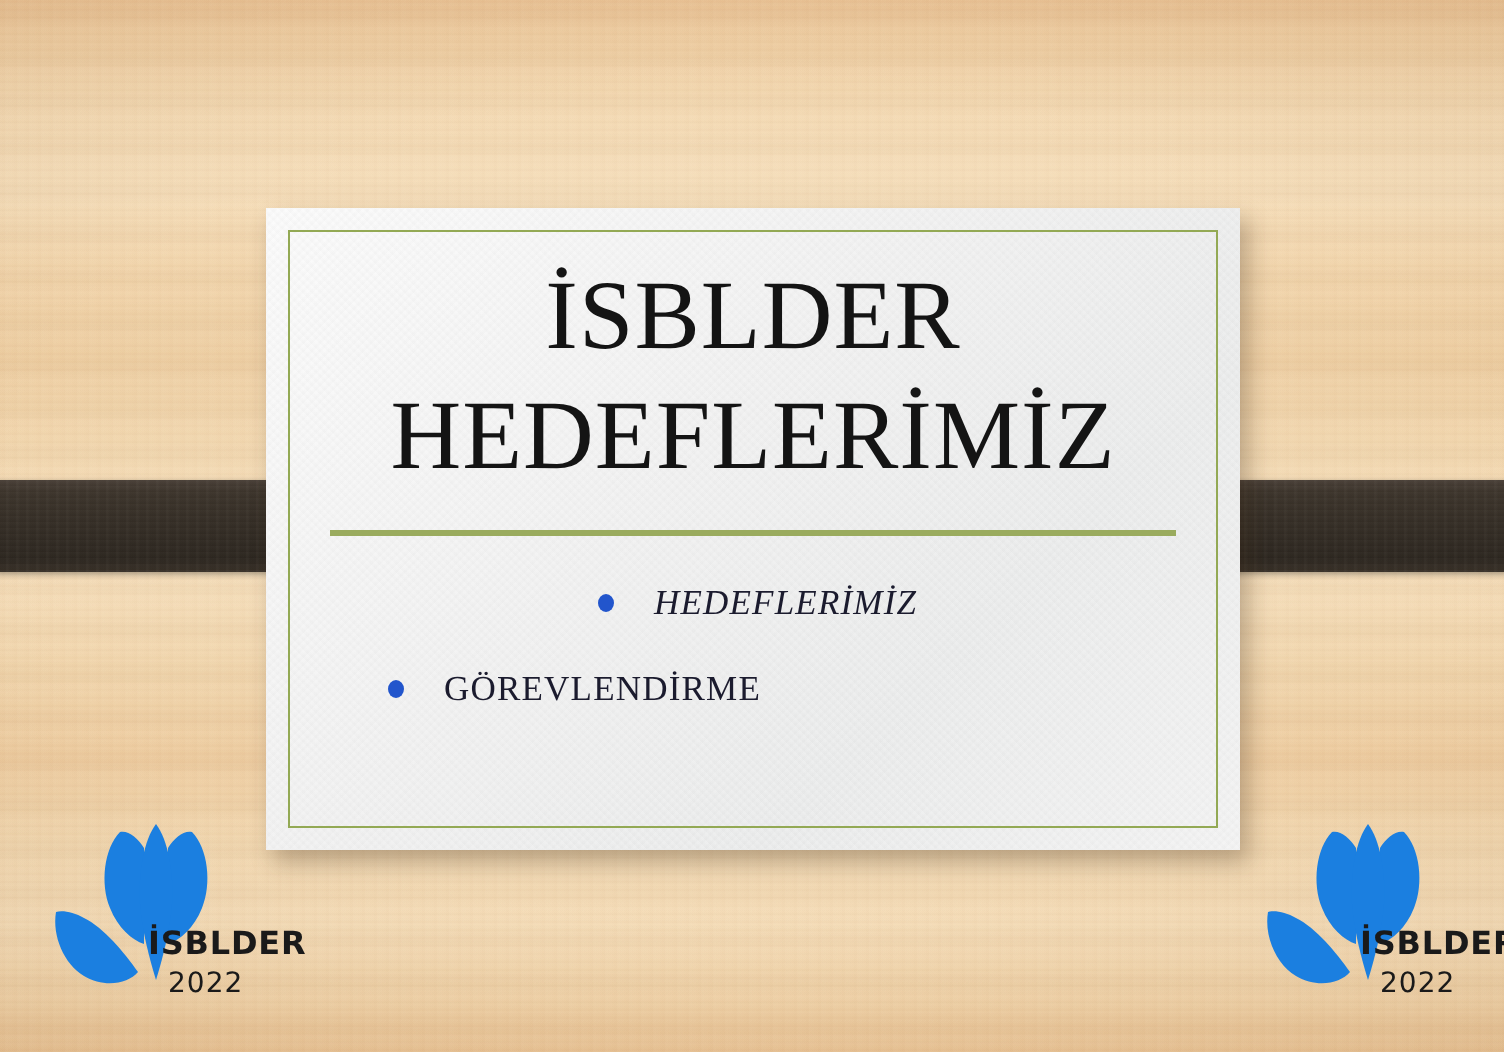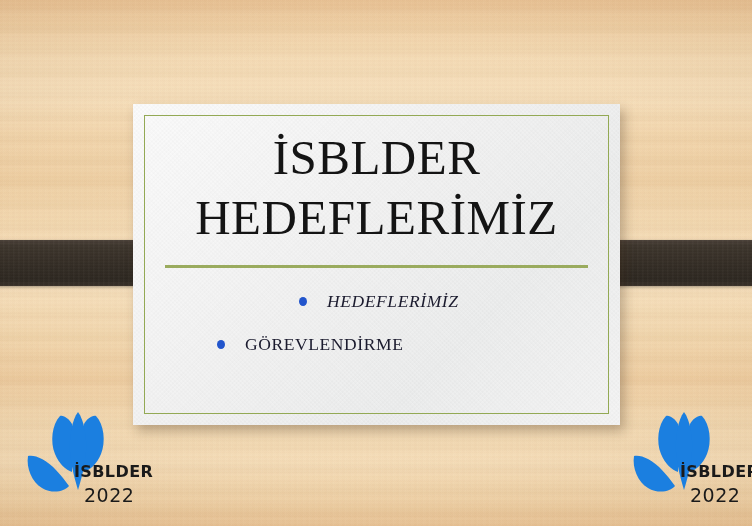--- a/index.html
+++ b/index.html
@@ -171,21 +171,21 @@
     left: 0; right: 0;
     top: 176px;
   }
   .bullet-row {
     display: flex;
     align-items: center;
     justify-content: flex-start;
     height: 43px;
   }
   .bullet-row.b0 { padding-left: 166px; font-style: italic; }
-  .bullet-row.b1 { padding-left: 84px; text-align: center; }
+  .bullet-row.b1 { padding-left: 61px; text-align: center; }
   .dot {
     width: 8px;
     height: 9px;
     border-radius: 50%;
     background: #2255cc;
     flex: 0 0 auto;
     margin-right: 20px;
   }
   .bullet-text {
     color: #1b1b2e;
@@ -214,21 +214,21 @@
     letter-spacing: 0.4px;
     color: #1a1a1a;
     white-space: nowrap;
   }
   .logo-year {
     position: absolute;
     left: 62px;
     top: 74px;
     font-family: "DejaVu Sans", sans-serif;
     font-weight: 400;
-    font-size: 19px;
+    font-size: 14px;
     letter-spacing: 0.5px;
     color: #1a1a1a;
     white-space: nowrap;
   }
 </style>
 </head>
 <body>
 
 <div id="slide">
 

